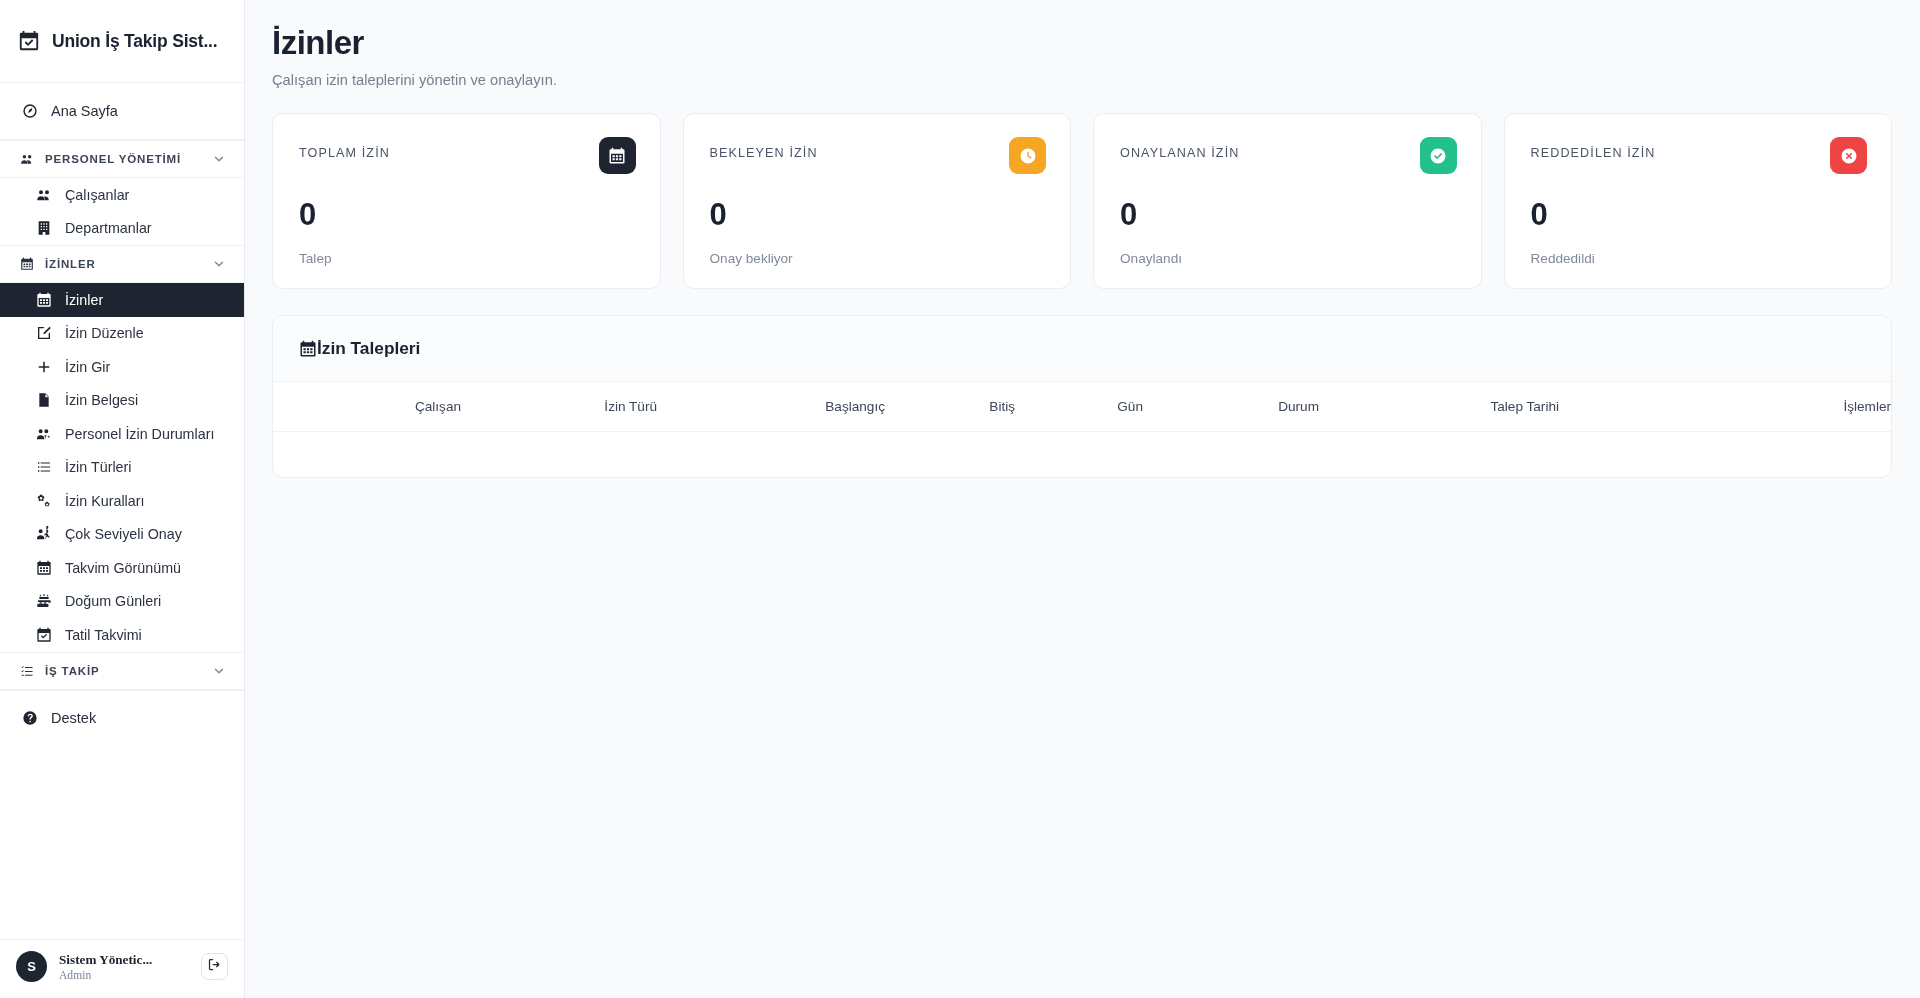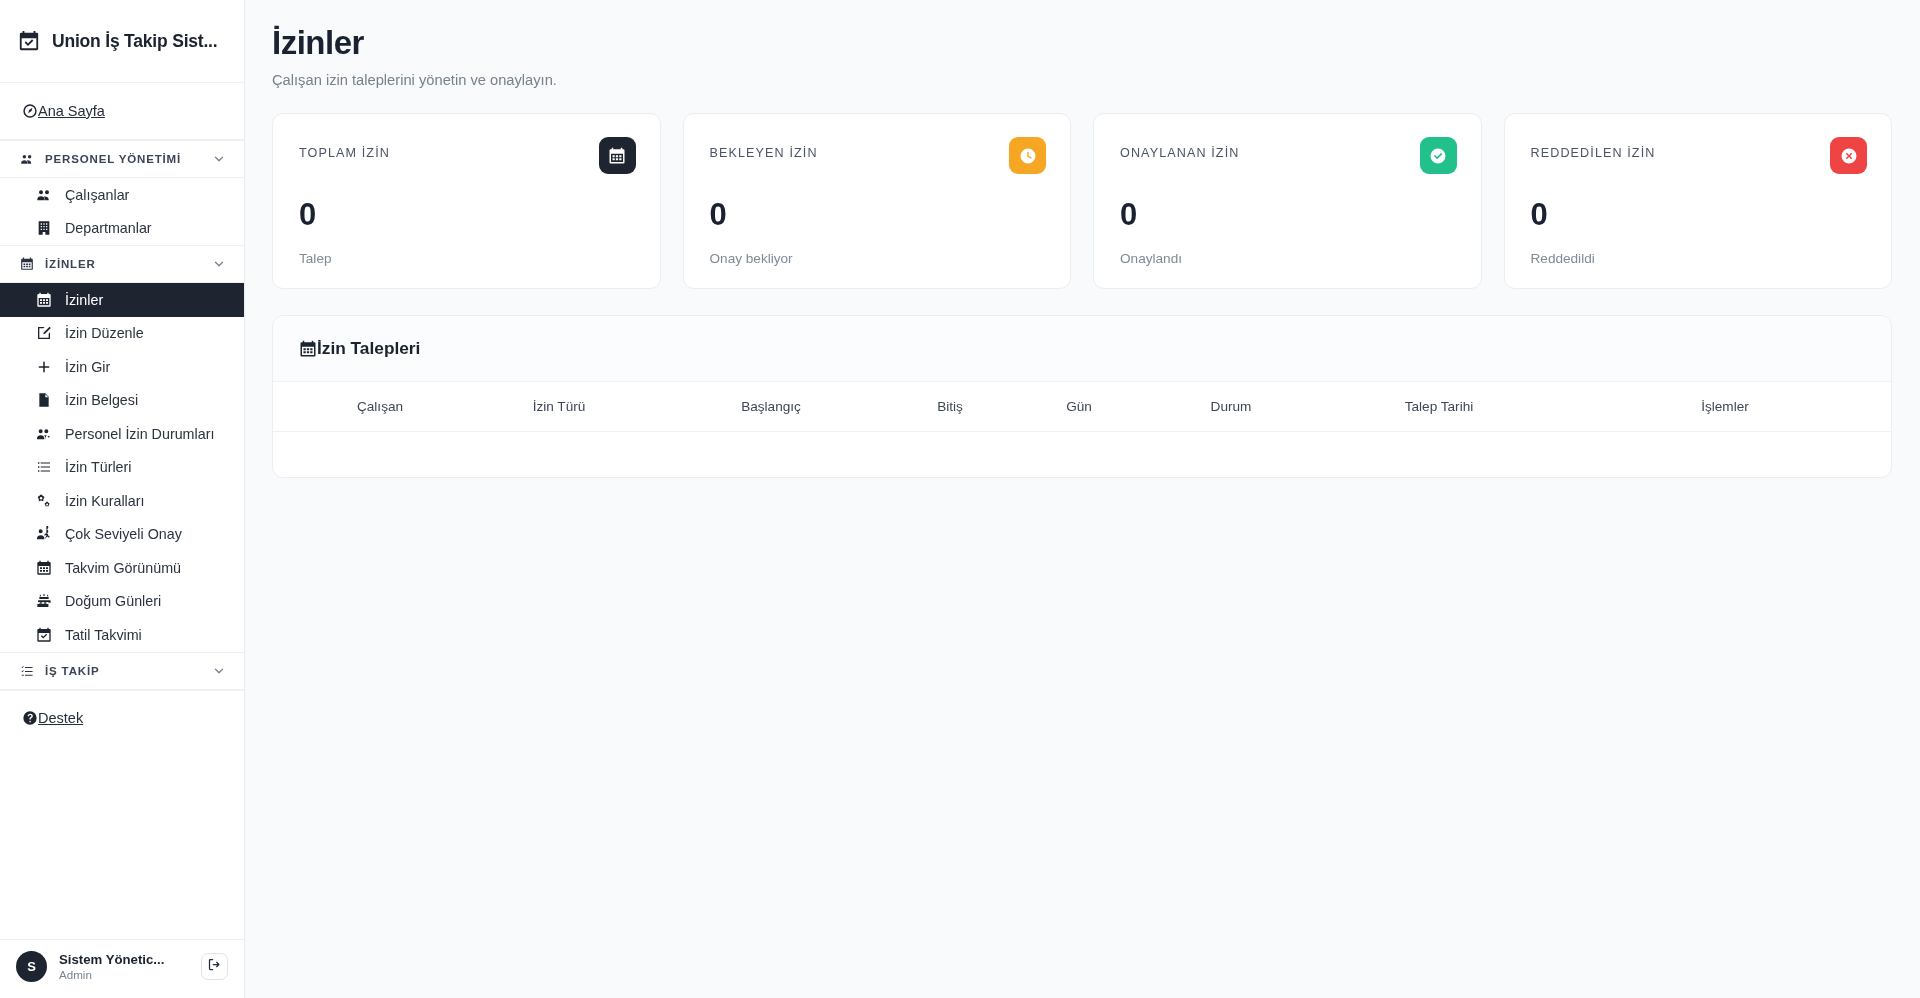--- a/index.html
+++ b/index.html
@@ -30,27 +30,26 @@
   .brand-icon { width: 22px; height: 22px; color: #1e2430; flex: 0 0 22px; display:flex; }
   .brand-title {
     font-size: 17.5px; font-weight: bold; color: #1b2230;
     letter-spacing: -0.2px; white-space: nowrap; overflow: hidden;
   }
 
   .nav-scroll { flex: 1 1 auto; overflow: hidden; }
 
   .nav-top { border-bottom: 1px solid #edf0f4; padding: 9px 0; }
   .nav-item {
-    display: flex; align-items: center; 
+    display: flex; align-items: center; gap: 13px;
     padding: 0 22px;
     height: 38px;
     font-size: 14.5px; color: #262e3d;
     cursor: pointer;
     white-space: nowrap;
-    text-decoration: underline;
   }
   .nav-item .ic { width: 16px; height: 16px; flex: 0 0 16px; display:flex; align-items:center; justify-content:center; color: #1e2430; }
 
   .group-header {
     display: flex; align-items: center; gap: 11px;
     padding: 0 18px 0 20px;
     height: 38px;
     font-size: 11.5px; font-weight: bold; letter-spacing: 0.85px;
     color: #3a4455; text-transform: uppercase;
     cursor: pointer;
@@ -78,21 +77,21 @@
     padding: 11px 16px 16px 16px;
     border-top: 1px solid #edf0f4;
     margin-top: 6px;
   }
   .avatar {
     width: 31px; height: 31px; border-radius: 50%;
     background: #1e2531; color: #fff;
     display: flex; align-items: center; justify-content: center;
     font-size: 13px; font-weight: bold; flex: 0 0 31px;
   }
-  .user-meta { display: flex; flex-direction: column; gap: 1px; min-width: 0; flex: 1 1 auto; }
+  .user-meta { display: flex; flex-direction: column; gap: 1px; min-width: 0; flex: 1 1 auto; font-family: Liberation Serif, serif; }
   .user-name { font-size: 13.2px; font-weight: bold; color: #1b2230; white-space: nowrap; overflow: hidden; }
   .user-role { font-size: 11.6px; color: #7b8493; }
   .logout-btn {
     width: 27px; height: 27px; border: 1px solid #dfe4ea; border-radius: 7px;
     display: flex; align-items: center; justify-content: center;
     color: #232b38; cursor: pointer; background: #fff; flex: 0 0 27px;
   }
 
   
   .main { flex: 1 1 auto; height: 998px; background: #f8fafc; padding: 24px 28px 0 27px; overflow: hidden; }
@@ -125,21 +124,21 @@
   .panel-head {
     display: flex; align-items: center; 
     padding: 22px 26px; background: #fbfcfd;
     border-bottom: 1px solid #eef1f5;
   }
   .panel-head .ic { width: 18px; height: 18px; color: #1c2430; display:flex; flex:0 0 18px; }
   .panel-title { font-size: 17.3px; font-weight: bold; color: #1b2230; }
 
   .tbl { width: 100%; border-collapse: collapse; }
   .tbl th {
-    text-align: center; font-size: 13.6px; font-weight: normal; color: #3e4758;
+    text-align: right; font-size: 13.6px; font-weight: normal; color: #3e4758;
     padding: 17px 0 17px 0; border-bottom: 1px solid #eef1f5;
     background: #ffffff;
   }
   .tbl thead tr th:first-child { padding-left: 26px; }
   .tbl-empty-row td { height: 45px; }
 </style>
 </head>
 <body>
 
 <div class="app">

